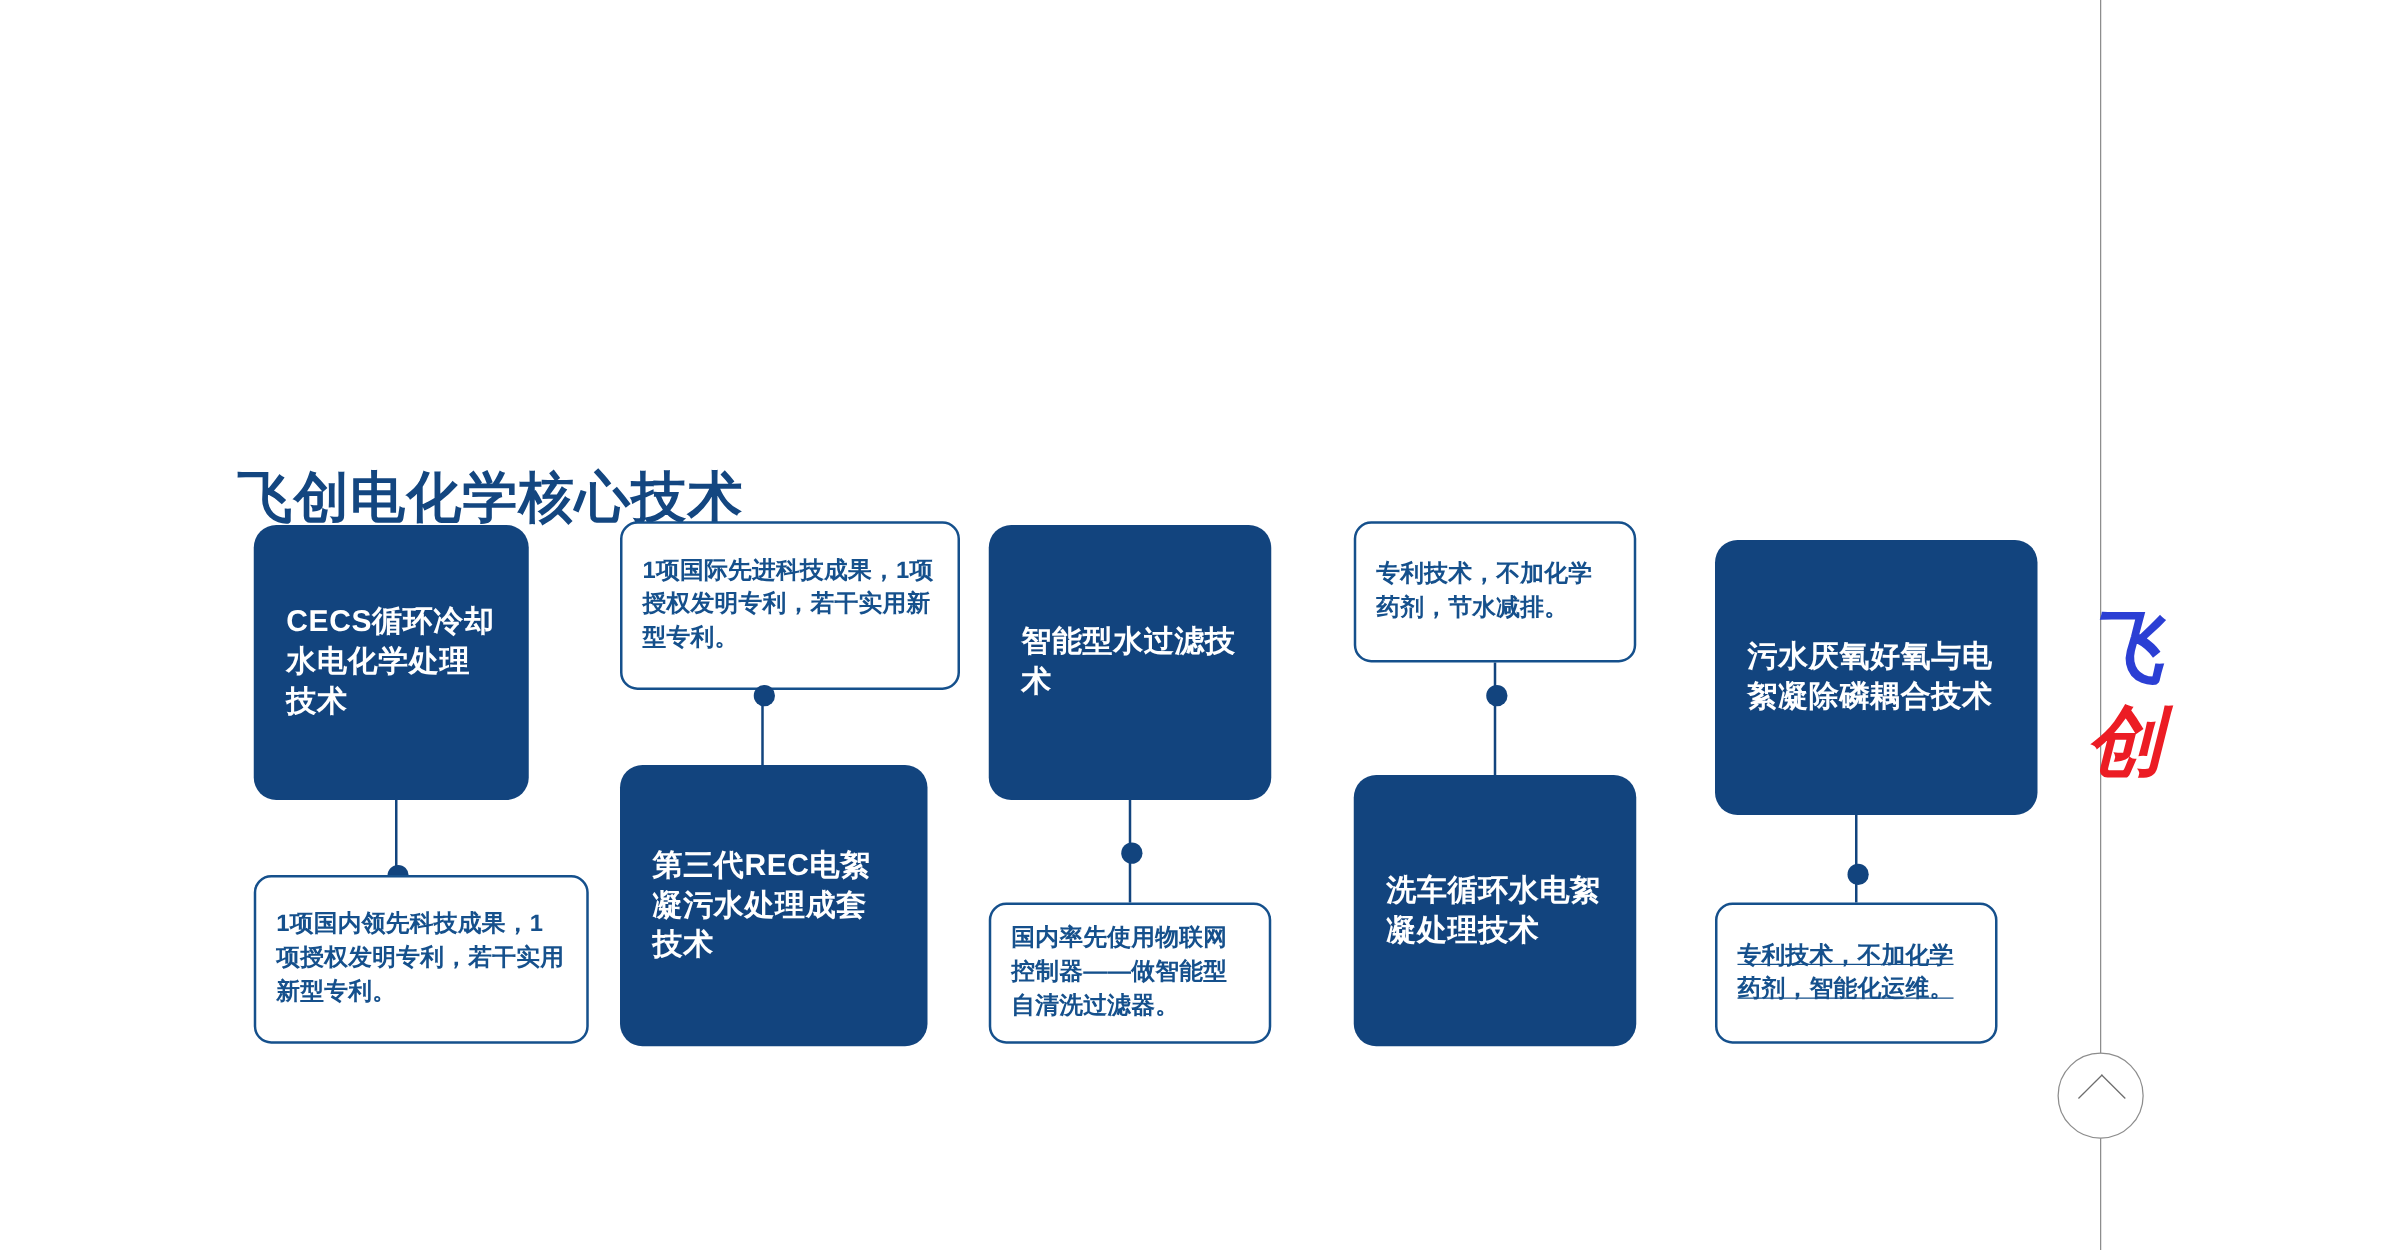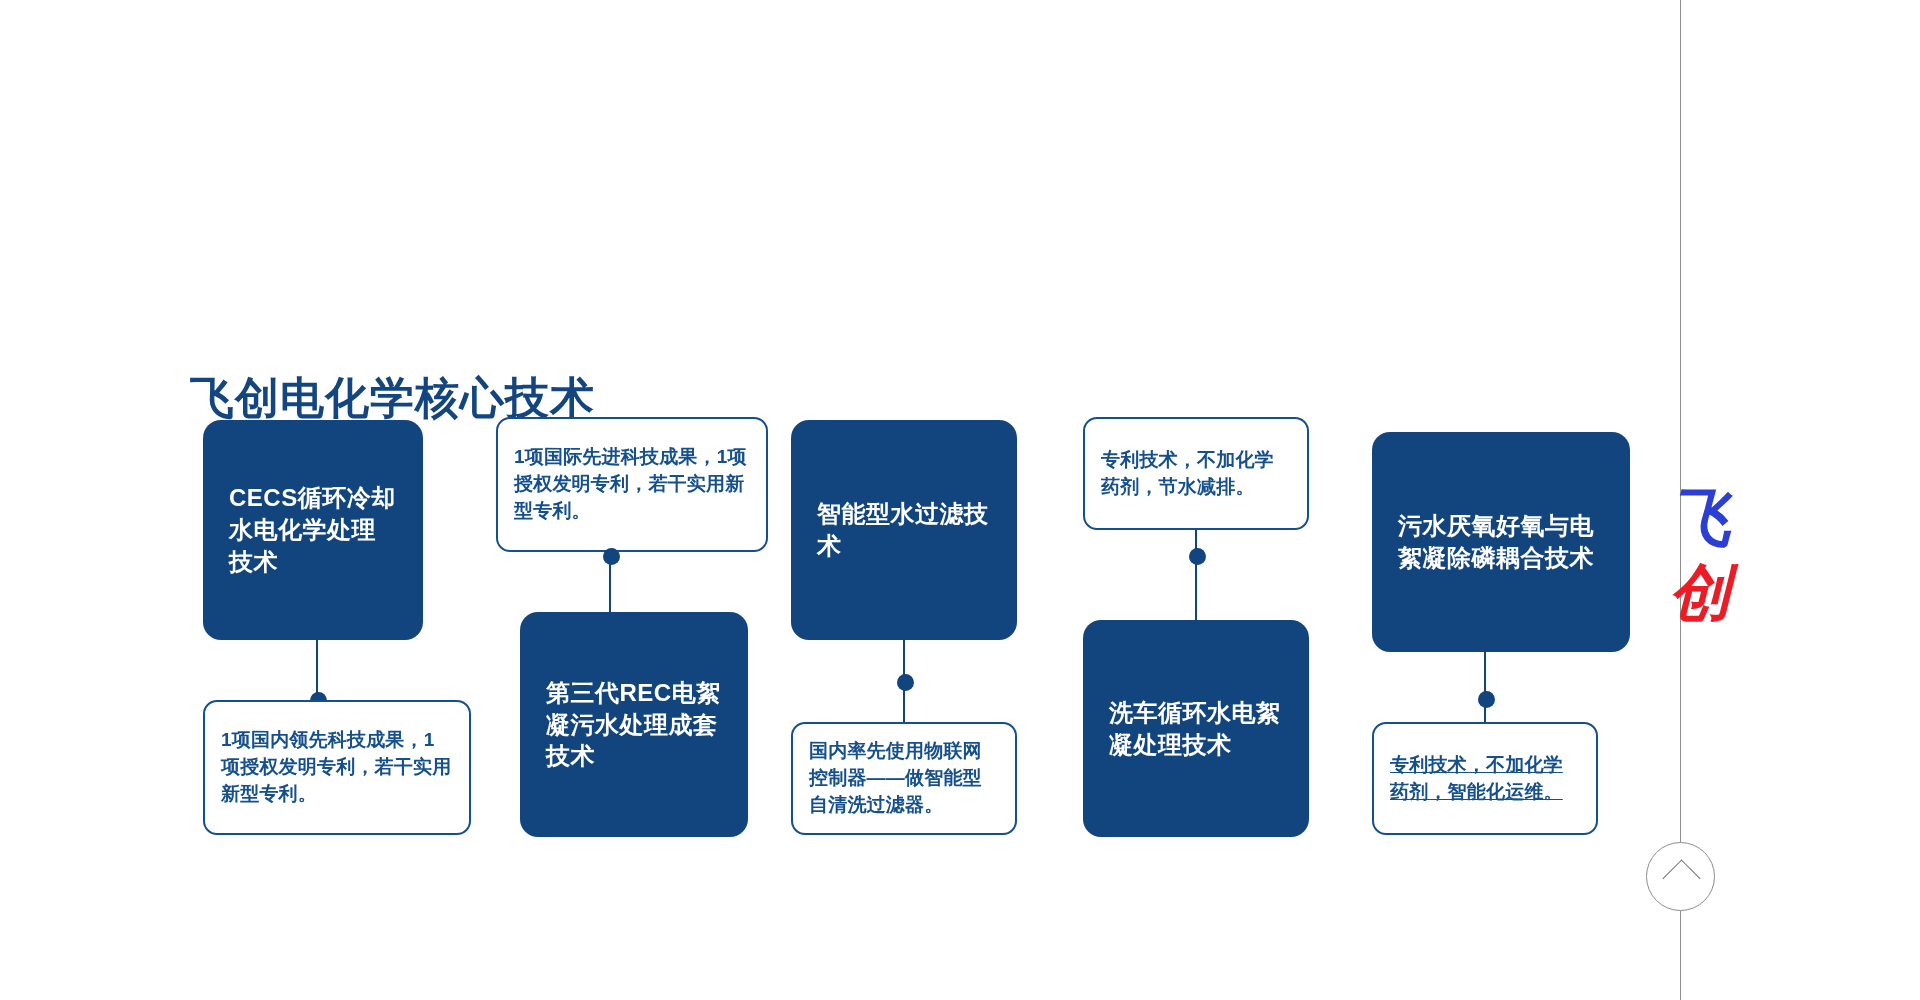--- a/index.html
+++ b/index.html
@@ -169,21 +169,21 @@
       <span class="node-text">1项国内领先科技成果，1项授权发明专利，若干实用新型专利。</span>
     </div>
   </div>
 
   <div class="column" style="left:496px; top:0;">
     <div class="node node-outline" style="left:0; top:417px; width:272px; height:135px;">
       <span class="node-text">1项国际先进科技成果，1项授权发明专利，若干实用新型专利。</span>
     </div>
     <div class="connector" style="left:113px; top:552px; height:60px;"></div>
     <div class="connector-dot" style="left:114px; top:548px;"></div>
-    <div class="node node-solid" style="left:0; top:612px; width:228px; height:225px;margin-left:24px;">
+    <div class="node node-solid" style="left:0; top:612px; width:246px; height:225px;">
       <span class="node-text">第三代REC电絮凝污水处理成套技术</span>
     </div>
   </div>
 
   <div class="column" style="left:791px; top:0;">
     <div class="node node-solid" style="left:0; top:420px; width:226px; height:220px;">
       <span class="node-text">智能型水过滤技术</span>
     </div>
     <div class="connector" style="left:112px; top:640px; height:82px;"></div>
     <div class="connector-dot" style="left:113px; top:674px;"></div>

